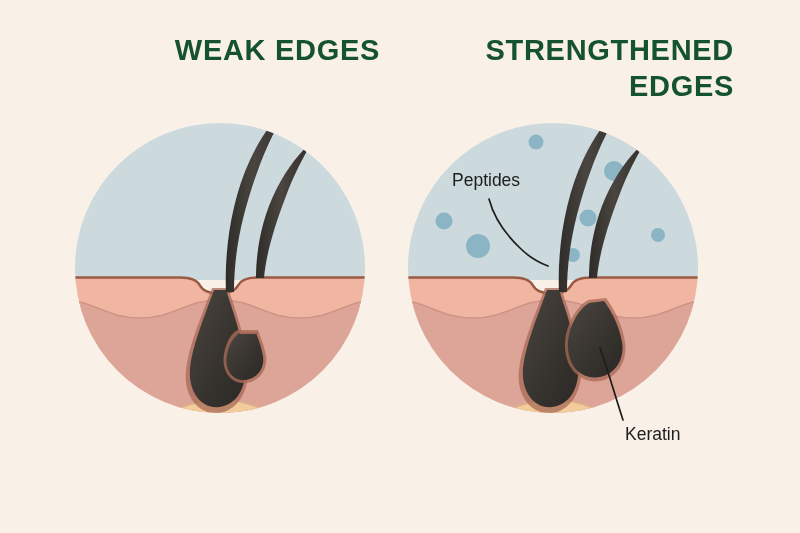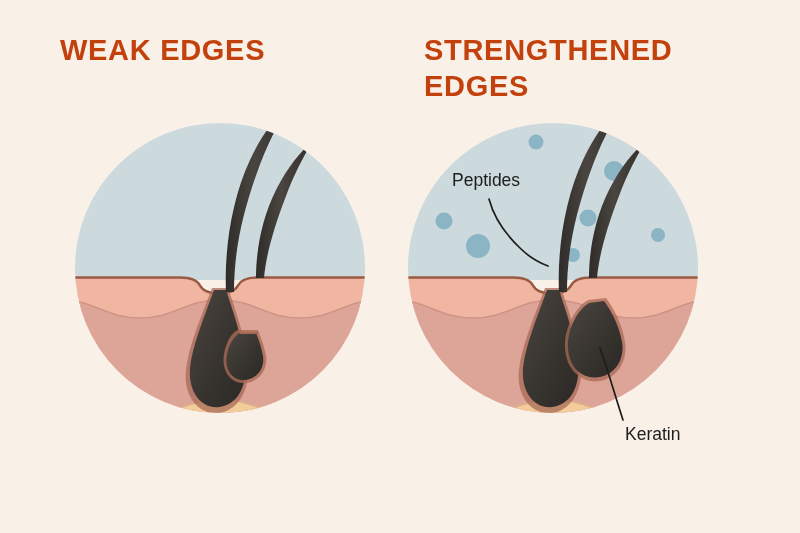--- a/index.html
+++ b/index.html
@@ -16,32 +16,32 @@
     -webkit-font-smoothing: antialiased;
   }
   .figure {
     position: relative;
     width: 800px;
     height: 533px;
     background: #f9f0e8;
   }
   .panel-title {
     position: absolute;
-    text-align: left;
-    color: #c2410c;
+    text-align: right;
+    color: #14532d;
     font-family: "Liberation Sans", sans-serif;
     font-weight: bold;
     font-size: 29px;
     letter-spacing: 0.7px;
     line-height: 36px;
     white-space: pre-line;
     user-select: none;
   }
   #title-left  { left: 60px;  top: 32px; width: 320px; }
-  #title-right { left: 424px; top: 32px; width: 320px; }
+  #title-right { left: 414px; top: 32px; width: 320px; }
 
   .illus {
     position: absolute;
     left: 0;
     top: 0;
     width: 800px;
     height: 533px;
   }
   .callout-text {
     font-family: "Liberation Sans", sans-serif;

